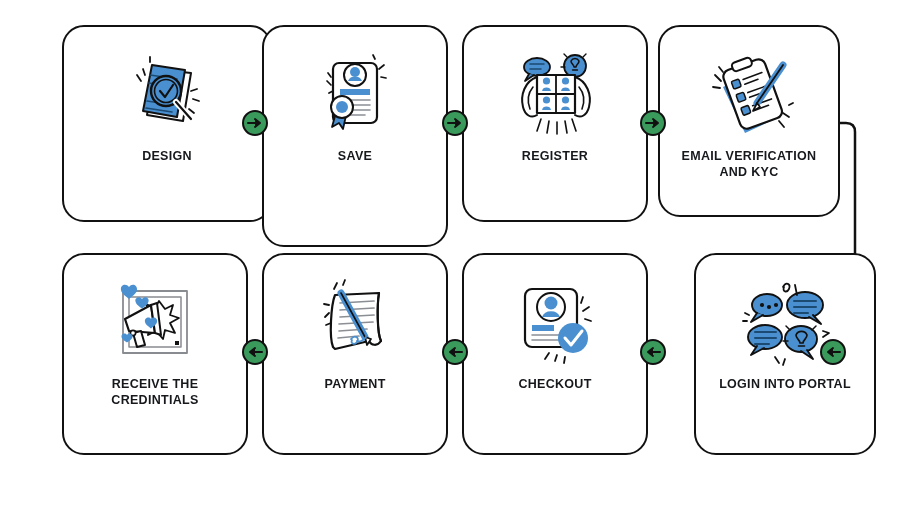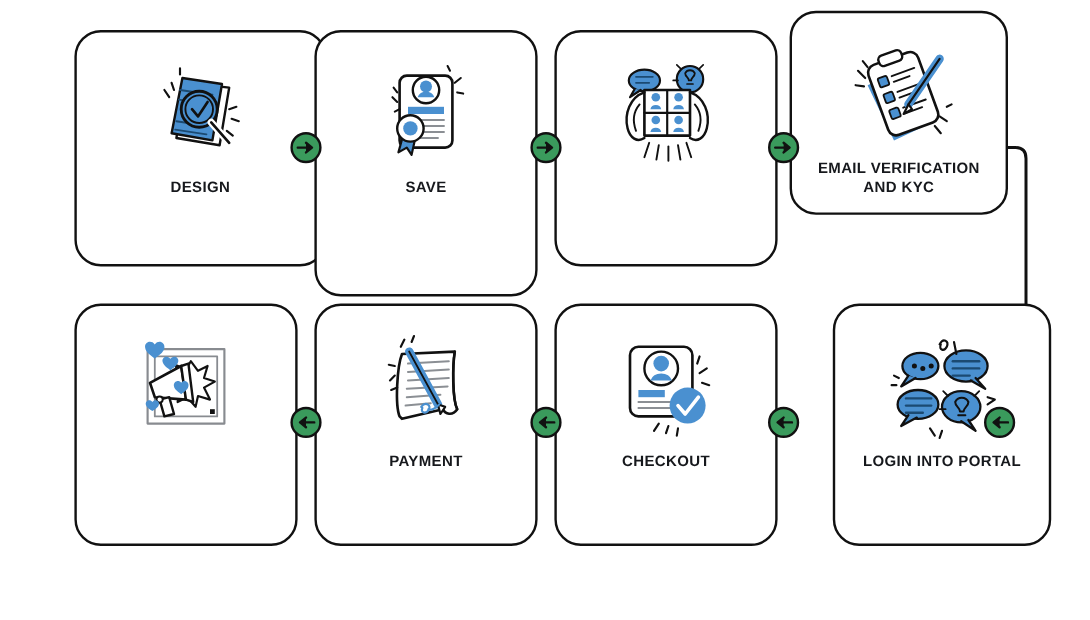--- a/index.html
+++ b/index.html
@@ -189,23 +189,24 @@
           <g stroke="#111" stroke-width="1.6">
             <line x1="34" y1="72" x2="30" y2="84"></line>
             <line x1="42" y1="74" x2="40" y2="86"></line>
             <line x1="50" y1="75" x2="50" y2="87"></line>
             <line x1="58" y1="74" x2="60" y2="86"></line>
             <line x1="65" y1="72" x2="69" y2="84"></line>
           </g>
         </g>
       </svg>
     </div>
-  </div>
-
-  <div class="card" style="left:658px;top:9px;width:182px;height:170px;padding-left:32px;">
+    <div class="card-label">REGISTER</div>
+  </div>
+
+  <div class="card" style="left:658px;top:25px;width:182px;height:192px;padding-left:32px;">
     <div class="card-icon">
       <svg width="96" height="92" viewBox="0 0 96 92">
         <g stroke="#111" stroke-width="2" fill="none" stroke-linecap="round" stroke-linejoin="round">
 
           <path d="M22 40 L52 26 L74 72 L44 86 Z" fill="#4a90d0" stroke="none"></path>
 
           <g transform="rotate(-20 52 48)">
             <rect x="30" y="16" width="44" height="62" rx="7" fill="#ffffff" stroke="#111" stroke-width="2.2"></rect>
             <rect x="42" y="11" width="20" height="9" rx="3.5" fill="#ffffff" stroke="#111" stroke-width="2"></rect>
 
@@ -253,20 +254,22 @@
             <path d="M22 12 c-3 -4 -9 -2 -8 3 c0.5 4 6 7 8 9 c2 -2 7.5 -5 8 -9 c0.5 -5 -5 -7 -8 -3 z"></path>
             <path d="M35 24 c-2.5 -3.5 -7.5 -1.5 -6.5 2.5 c0.5 3 4.5 5.5 6.5 7 c2 -1.5 6 -4 6.5 -7 c1 -4 -4 -6 -6.5 -2.5 z"></path>
             <path d="M20 60 c-2 -3 -6 -1 -5.5 2 c0.5 2.5 4 4.5 5.5 5.5 c1.5 -1 5 -3 5.5 -5.5 c0.5 -3 -3.5 -5 -5.5 -2 z"></path>
             <path d="M44 44 c-2 -3 -7 -1 -6 3 c0.5 3 4.5 5 6 6.5 c1.5 -1.5 5.5 -3.5 6 -6.5 c1 -4 -4 -6 -6 -3 z"></path>
           </g>
 
           <rect x="68" y="66" width="4" height="4" fill="#111" stroke="none"></rect>
         </g>
       </svg>
     </div>
+    <div class="card-label">RECEIVE THE
+CREDINTIALS</div>
   </div>
 
   <div class="card" style="left:262px;top:253px;width:186px;height:202px;">
     <div class="card-icon">
       <svg width="96" height="92" viewBox="0 0 96 92">
         <g stroke="#111" stroke-width="2" fill="none" stroke-linecap="round" stroke-linejoin="round">
 
           <path d="M26 72 C22 62 24 30 28 20 L72 18 C70 30 70 58 74 66 C70 72 64 70 62 66 L28 74 Z" fill="#ffffff" stroke="#111" stroke-width="2.2"></path>
           <path d="M72 18 C70 30 70 58 74 66" stroke="#111" stroke-width="2"></path>
 

